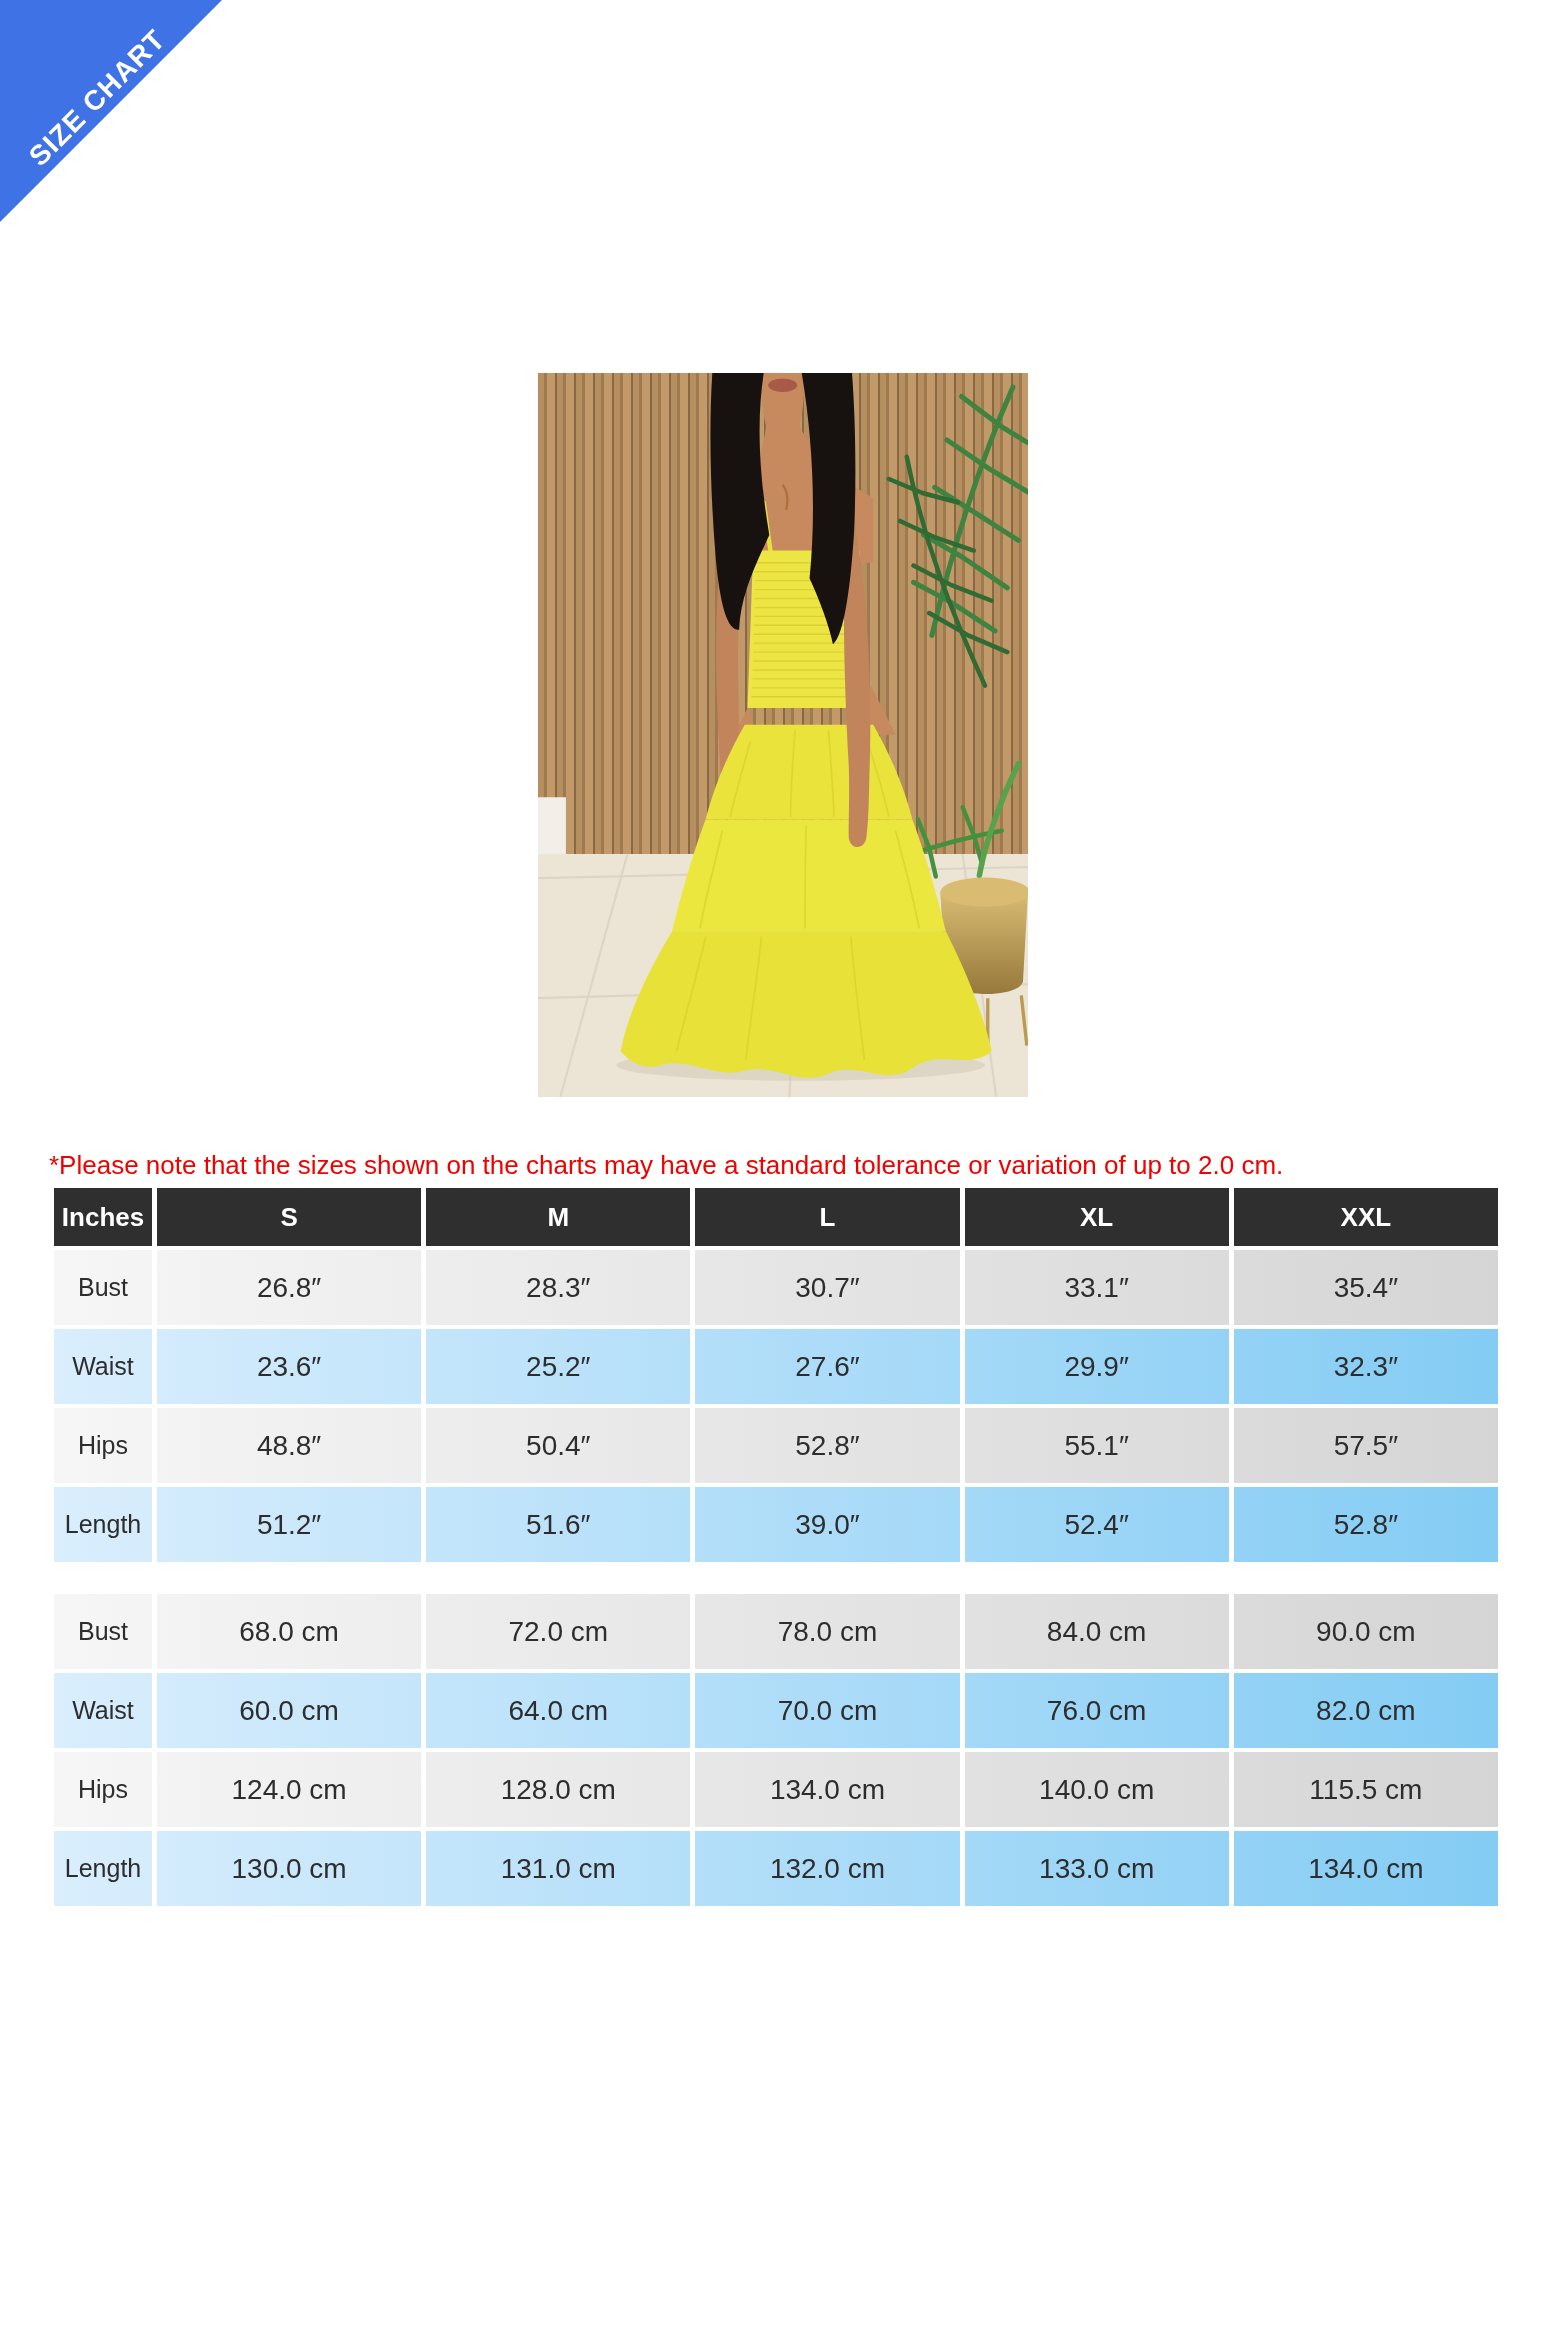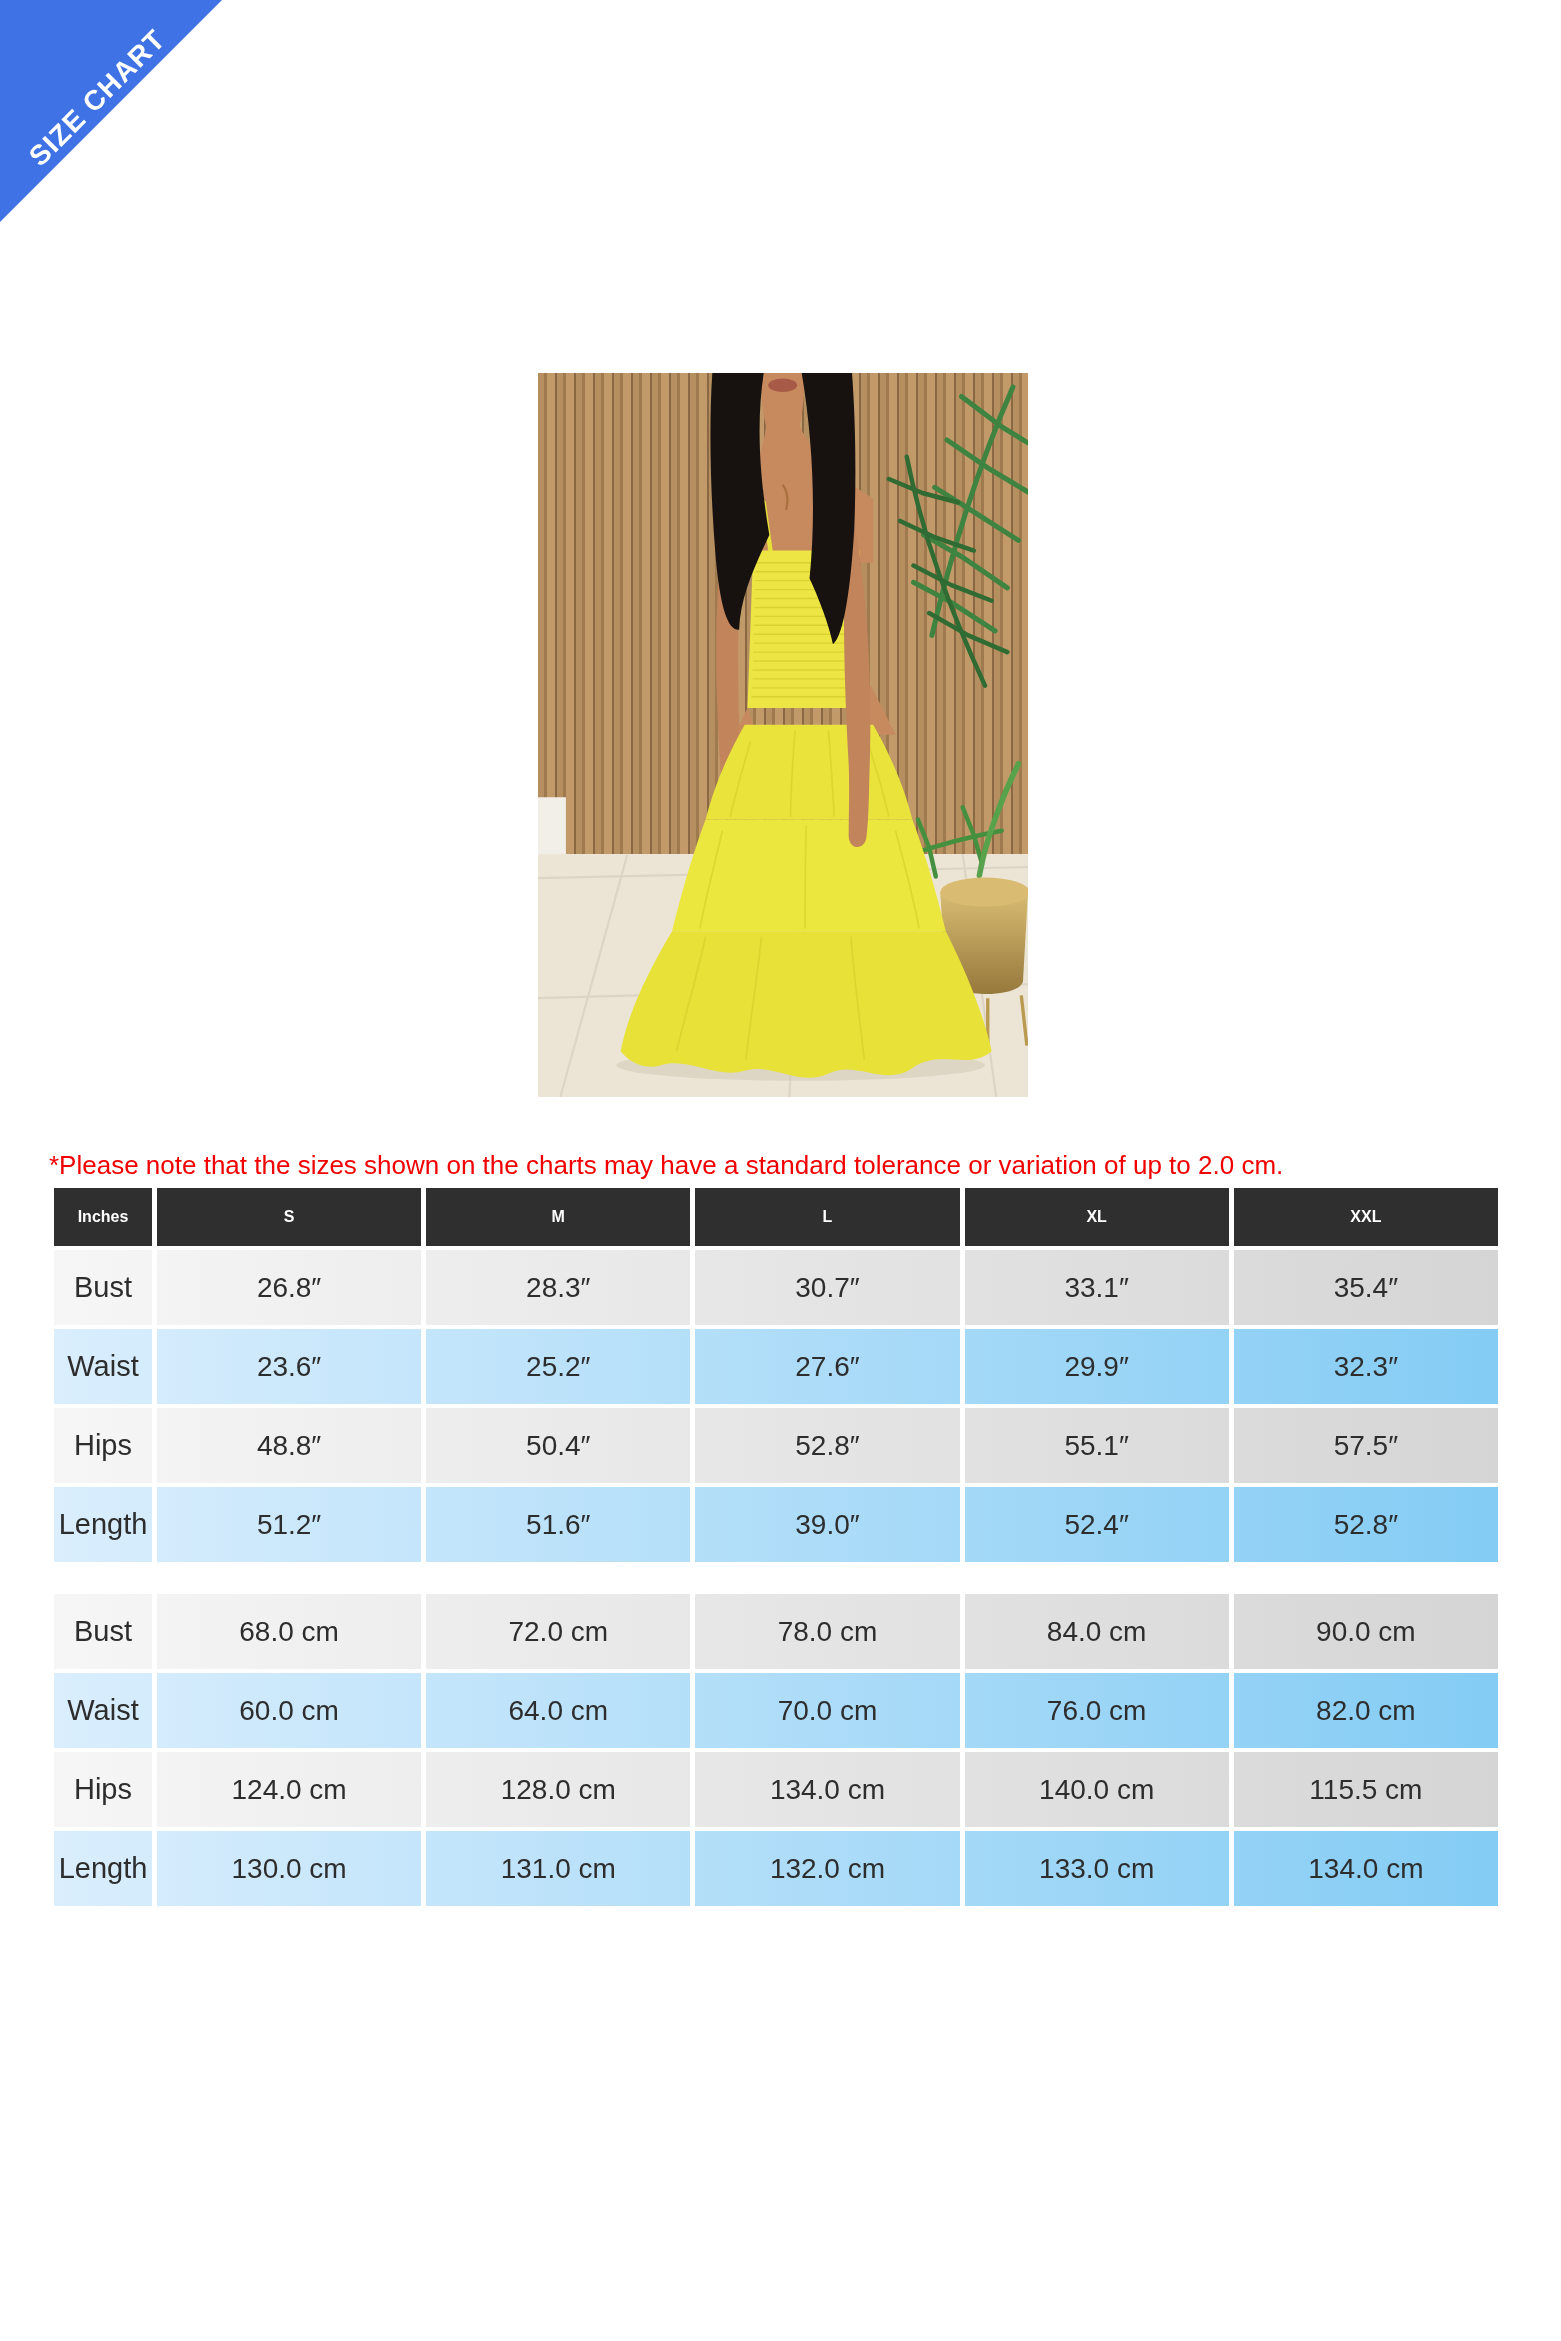--- a/index.html
+++ b/index.html
@@ -67,29 +67,29 @@
   }
   #table-inches{top:1184px;}
   #table-cm{top:1590px;}
   .size-table th,.size-table td{
     text-align:center;vertical-align:middle;
     padding:0;background:transparent;
   }
   .size-table tr.head th{
     background:#2f2f2f;
     color:#ffffff;
-    font-size:16px;font-weight:700;
+    font-size:26px;font-weight:700;
     height:58px;
   }
   .size-table tr.row td{
     height:75px;
     font-size:28px;
     color:#2d2d2d;
   }
-  .size-table tr.row td.label{font-size:29px;}
+  .size-table tr.row td.label{font-size:25px;}
   .size-table tr.gray{background:linear-gradient(to right,#f6f6f6,#d5d5d5);}
   .size-table tr.blue{background:linear-gradient(to right,#daeefd,#84ccf4);margin-top:32px;}
   col.unit-col{width:98px;}
 </style>
 </head>
 <body>
 
 <div class="page">
 
   <div class="ribbon">

